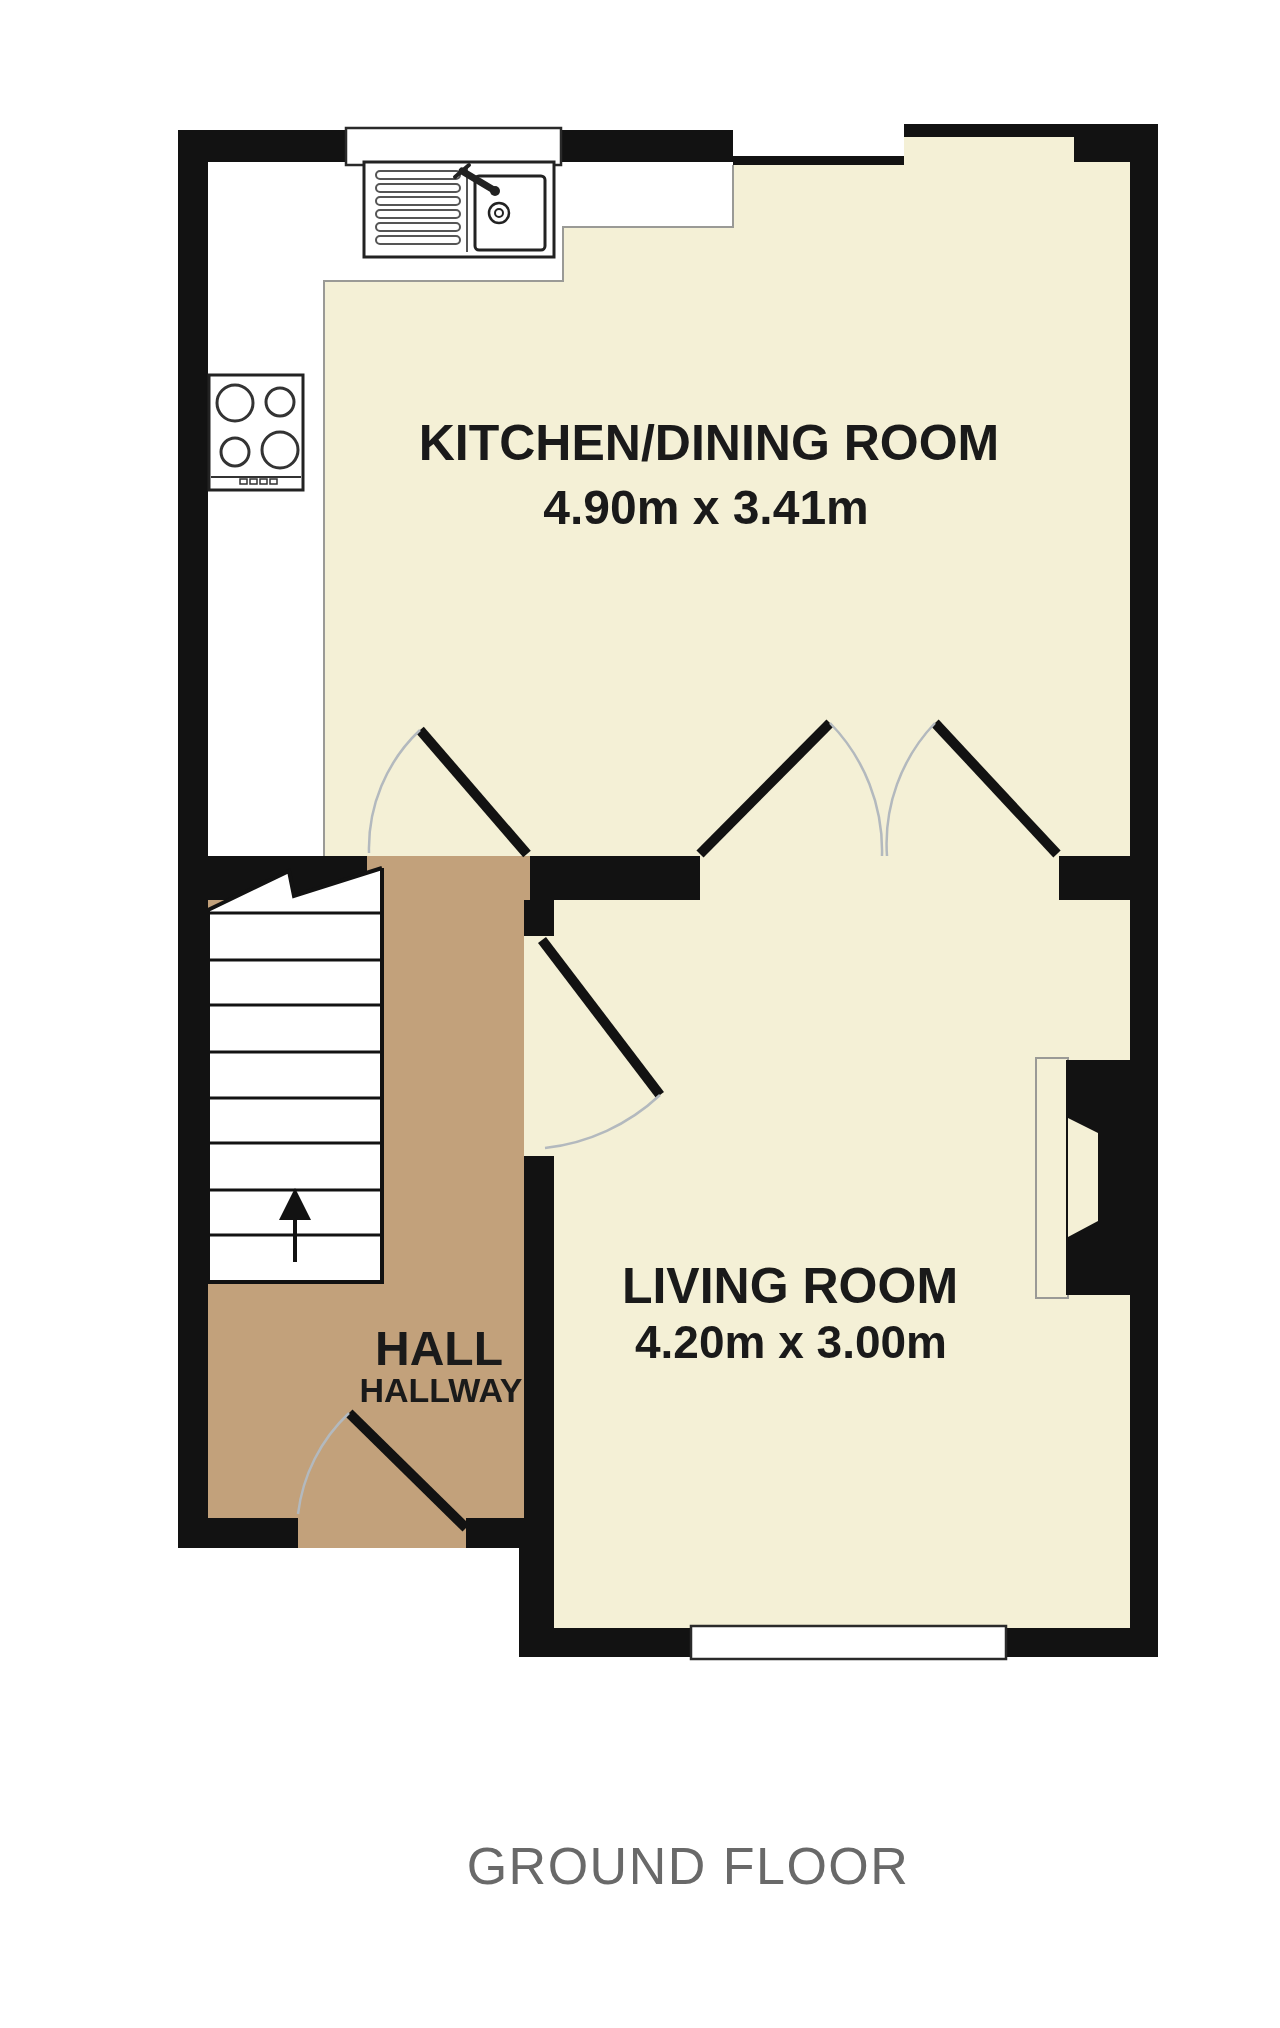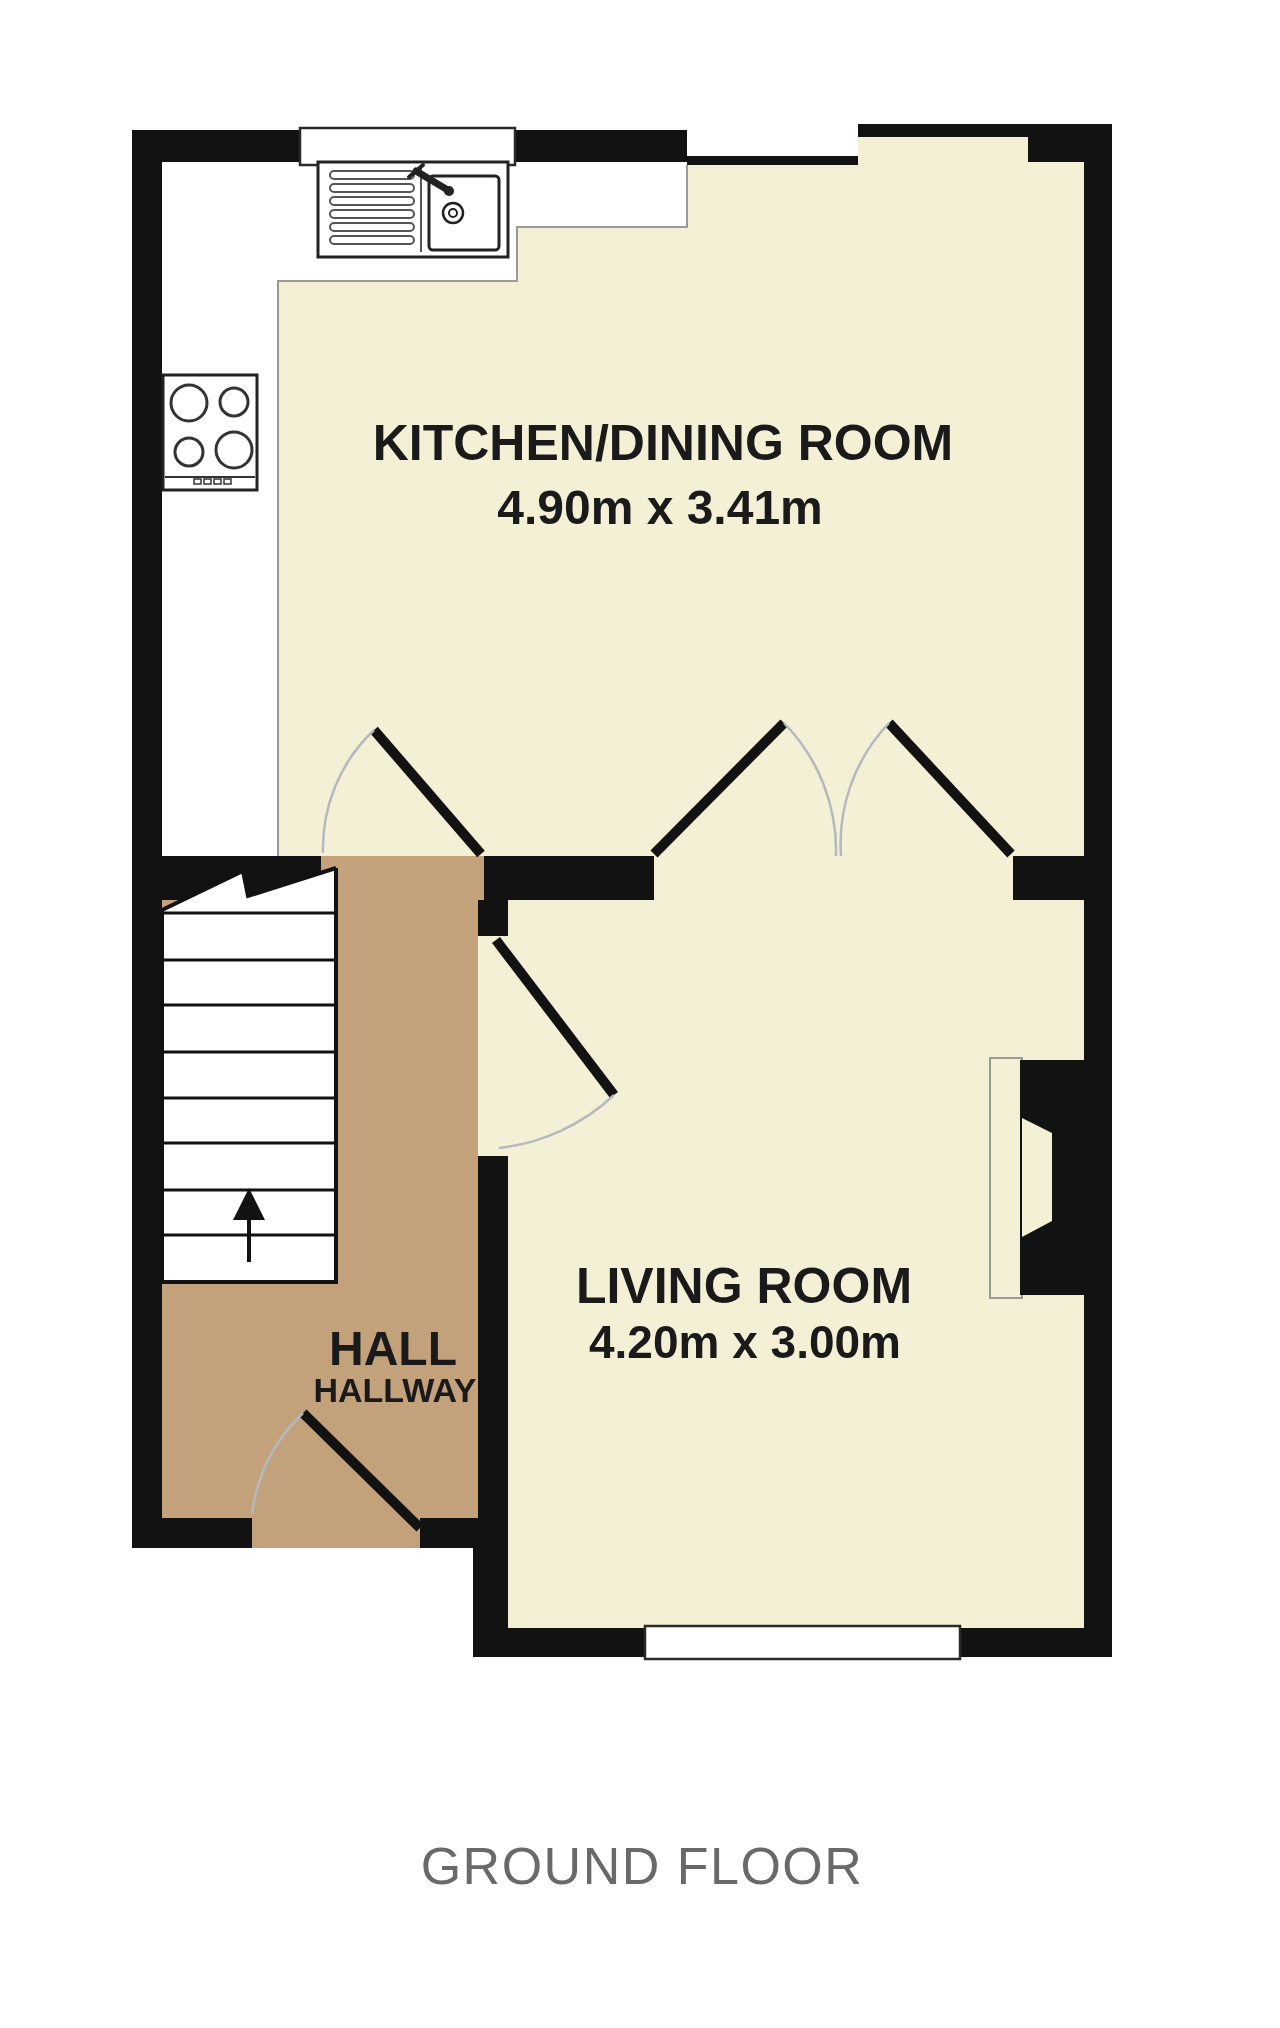--- a/index.html
+++ b/index.html
@@ -1,17 +1,17 @@
 <!DOCTYPE html>
 <html style="--page-bg: #ffffff; --room-fill: #f4f0d6; --hall-fill: #c2a17b; --wall: #121212; --frame: #2a2a2a; --arc: #b3b9be; --counter-line: #9a9a96; --fixture: #222222; --label: #1a1a1a; --caption: #696969;"><head>
 <meta charset="utf-8">
 <style>
   html,body{margin:0;padding:0;background:#fff;}
   .canvas{position:relative;width:1160px;height:2028px;background:var(--page-bg,#fff);
-          font-family:"Liberation Sans", sans-serif;}
+          font-family:"Liberation Sans", sans-serif;margin-left:46px;}
   svg{display:block;}
   
   .floor-kitchen{fill:var(--room-fill,#f4f0d6);}
   .floor-living{fill:var(--room-fill,#f4f0d6);}
   .floor-hall{fill:var(--hall-fill,#c2a17b);}
   .wall{fill:var(--wall,#121212);}
   .window-glass{fill:#ffffff;stroke:var(--frame,#2a2a2a);stroke-width:2.5;}
   .door-leaf{stroke:var(--wall,#121212);stroke-width:10;stroke-linecap:butt;}
   .door-arc{fill:none;stroke:var(--arc,#b3b9be);stroke-width:2.5;}
   .counter-edge{fill:none;stroke:var(--counter-line,#9a9a96);stroke-width:2;}

